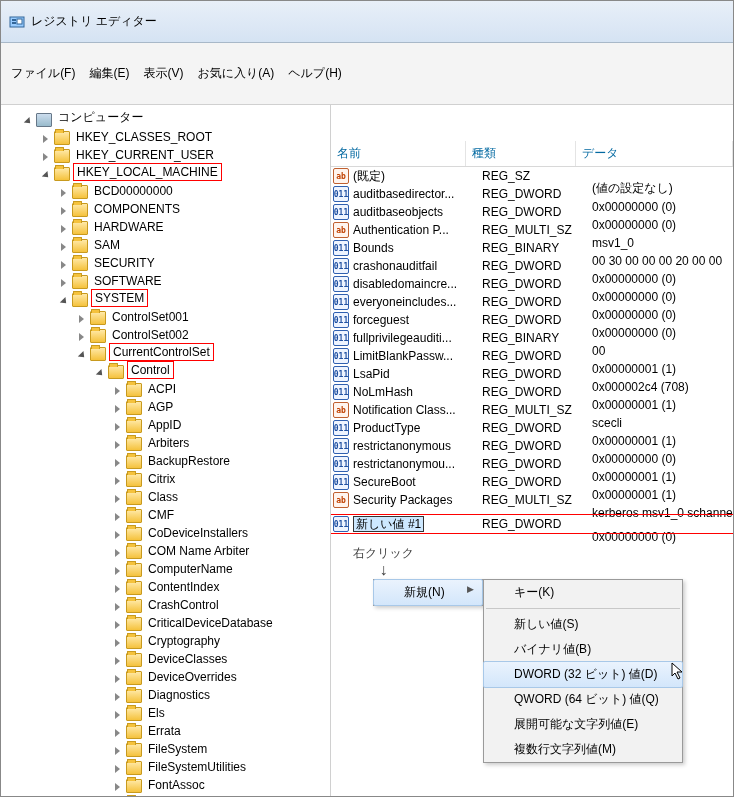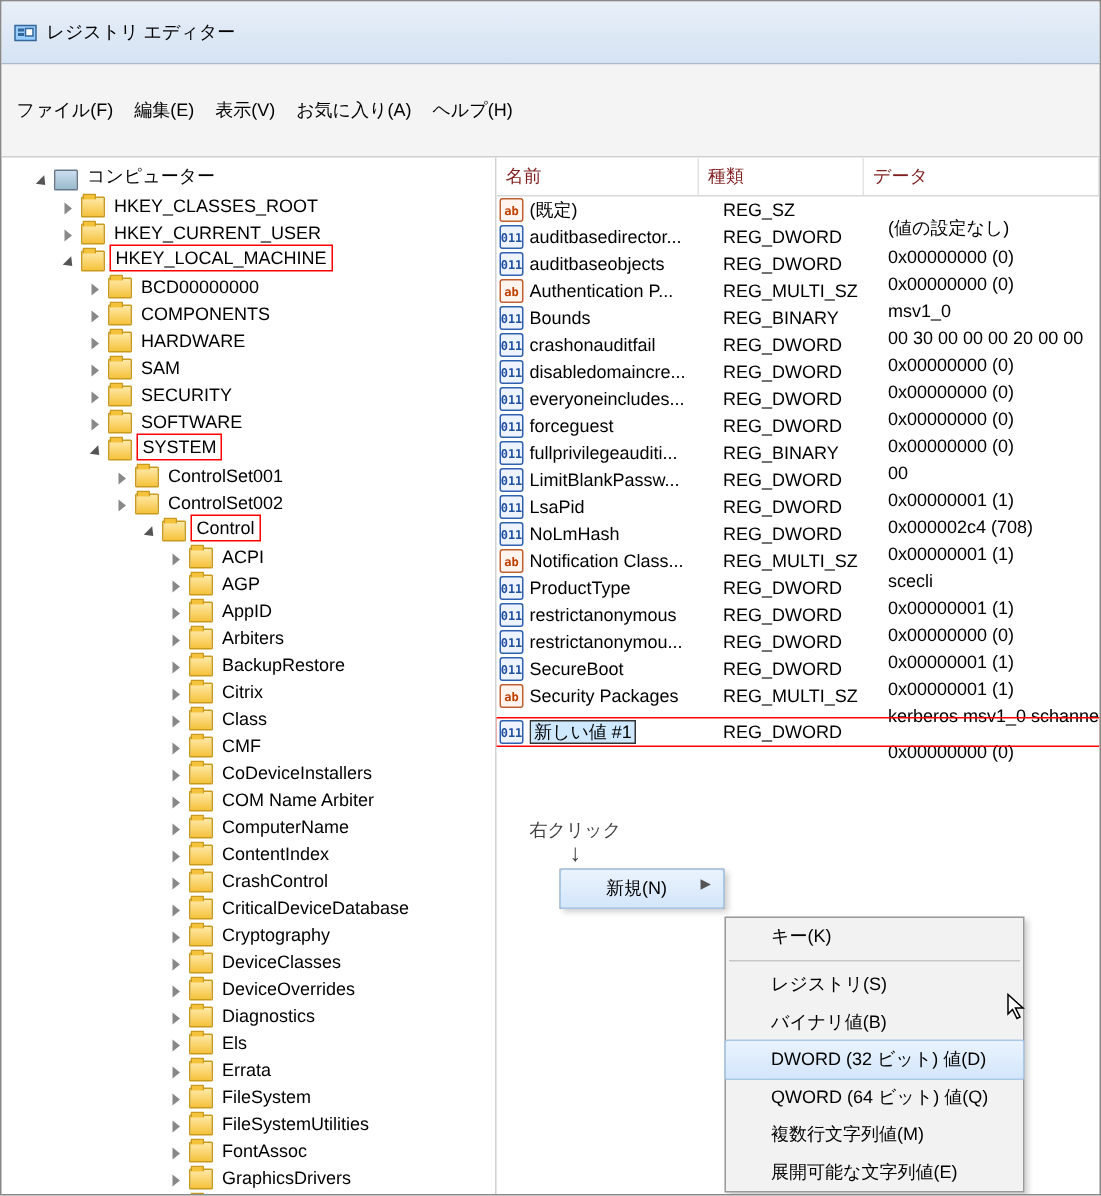--- a/index.html
+++ b/index.html
@@ -20,21 +20,21 @@
 .expander::before { content: ""; display: inline-block; border-style: solid; }
 .expander.collapsed::before { border-width: 4px 0 4px 5px; border-color: transparent transparent transparent #888; }
 .expander.expanded::before { border-width: 5px 4px 0 4px; border-color: #555 transparent transparent transparent; transform: rotate(-45deg) translate(1px,1px); }
 .folder-icon { width: 16px; height: 14px; margin: 0 3px; display: inline-block; background: linear-gradient(#ffe9a8, #f5c23c); border: 1px solid #c89a1e; border-radius: 1px; position: relative; }
 .folder-icon::before { content: ""; position: absolute; top: -3px; left: 0; width: 7px; height: 3px; background: #f5c23c; border: 1px solid #c89a1e; border-bottom: none; border-radius: 1px 1px 0 0; }
 .computer-icon { width: 16px; height: 14px; margin: 0 3px; display: inline-block; background: linear-gradient(#cde, #9bc); border: 1px solid #678; border-radius: 1px; }
 .tree-label { padding: 1px 3px; }
 .highlighted { border: 1px solid red; }
 
 .list-header { display: flex; background: #fff; border-bottom: 1px solid #d8d8d8; position: sticky; top: 0; }
-.list-header > div { padding: 4px 6px; border-right: 1px solid #e4e4e4; color: #7f1d1d; }
+.list-header > div { padding: 4px 6px; border-right: 1px solid #e4e4e4; color: #0369a1; margin-top: 36px; }
 .col-name { width: 135px; }
 .col-type { width: 110px; }
 .col-data { flex: 1; }
 
 .list-body { }
 .list-row { display: flex; align-items: center; height: 18px; padding-left: 2px; }
 .val-icon { width: 16px; height: 16px; margin-right: 4px; display: inline-flex; align-items: center; justify-content: center; border: 1px solid; border-radius: 2px; font-size: 8px; font-weight: bold; font-family: monospace; }
 .val-icon.str { border-color: #c06030; background: #fff4ee; color: #c04000; }
 .val-icon.bin { border-color: #3060b0; background: #eef4ff; color: #2050a0; }
 .list-row .cell-name { width: 129px; overflow: hidden; text-overflow: ellipsis; white-space: nowrap; }
@@ -165,20 +165,25 @@
                       </div>
                     </li>
                     <li>
                       <div class="tree-row">
                         <span class="expander collapsed"></span>
                         <span class="folder-icon"></span>
                         <span class="tree-label">ControlSet002</span>
                       </div>
                     </li>
                     <li>
+                      <div class="tree-row">
+                        <span class="expander expanded"></span>
+                        <span class="folder-icon"></span>
+                        <span class="tree-label highlighted">CurrentControlSet</span>
+                      </div>
                       <ul>
                         <li>
                           <div class="tree-row">
                             <span class="expander expanded"></span>
                             <span class="folder-icon"></span>
                             <span class="tree-label highlighted">Control</span>
                           </div>
                           <ul>
                             <li>
                               <div class="tree-row">
@@ -509,29 +514,29 @@
       <span>右クリック</span>
       <span class="arrow">↓</span>
     </div>
 
     <div class="context-menu" style="left:42px; top:474px; width:110px;">
       <div class="menu-item has-sub highlight">
         <span>新規(N)</span>
       </div>
     </div>
 
-    <div class="context-menu" style="left:152px; top:474px; width:200px;margin-top:32px;">
+    <div class="context-menu" style="left:152px; top:474px; width:200px;">
       <div class="menu-item">キー(K)</div>
       <div style="border-top:1px solid #c8c8c8; margin:3px 2px;"></div>
-      <div class="menu-item">レジストリ(S)</div>
+      <div class="menu-item">新しい値(S)</div>
       <div class="menu-item">バイナリ値(B)</div>
       <div class="menu-item highlight">DWORD (32 ビット) 値(D)</div>
       <div class="menu-item">QWORD (64 ビット) 値(Q)</div>
+      <div class="menu-item">展開可能な文字列値(E)</div>
       <div class="menu-item">複数行文字列値(M)</div>
-      <div class="menu-item">展開可能な文字列値(E)</div>
     </div>
 
     <div class="cursor" style="left:340px; top:557px;">
       <svg viewBox="0 0 16 20">
           <path d="M1 1 L1 14 L4 11 L7 17 L9 16 L6 10 L11 10 Z" fill="#fff" stroke="#000" stroke-width="1"></path>
         </svg>
     </div>
   </div>
 </div>
 

